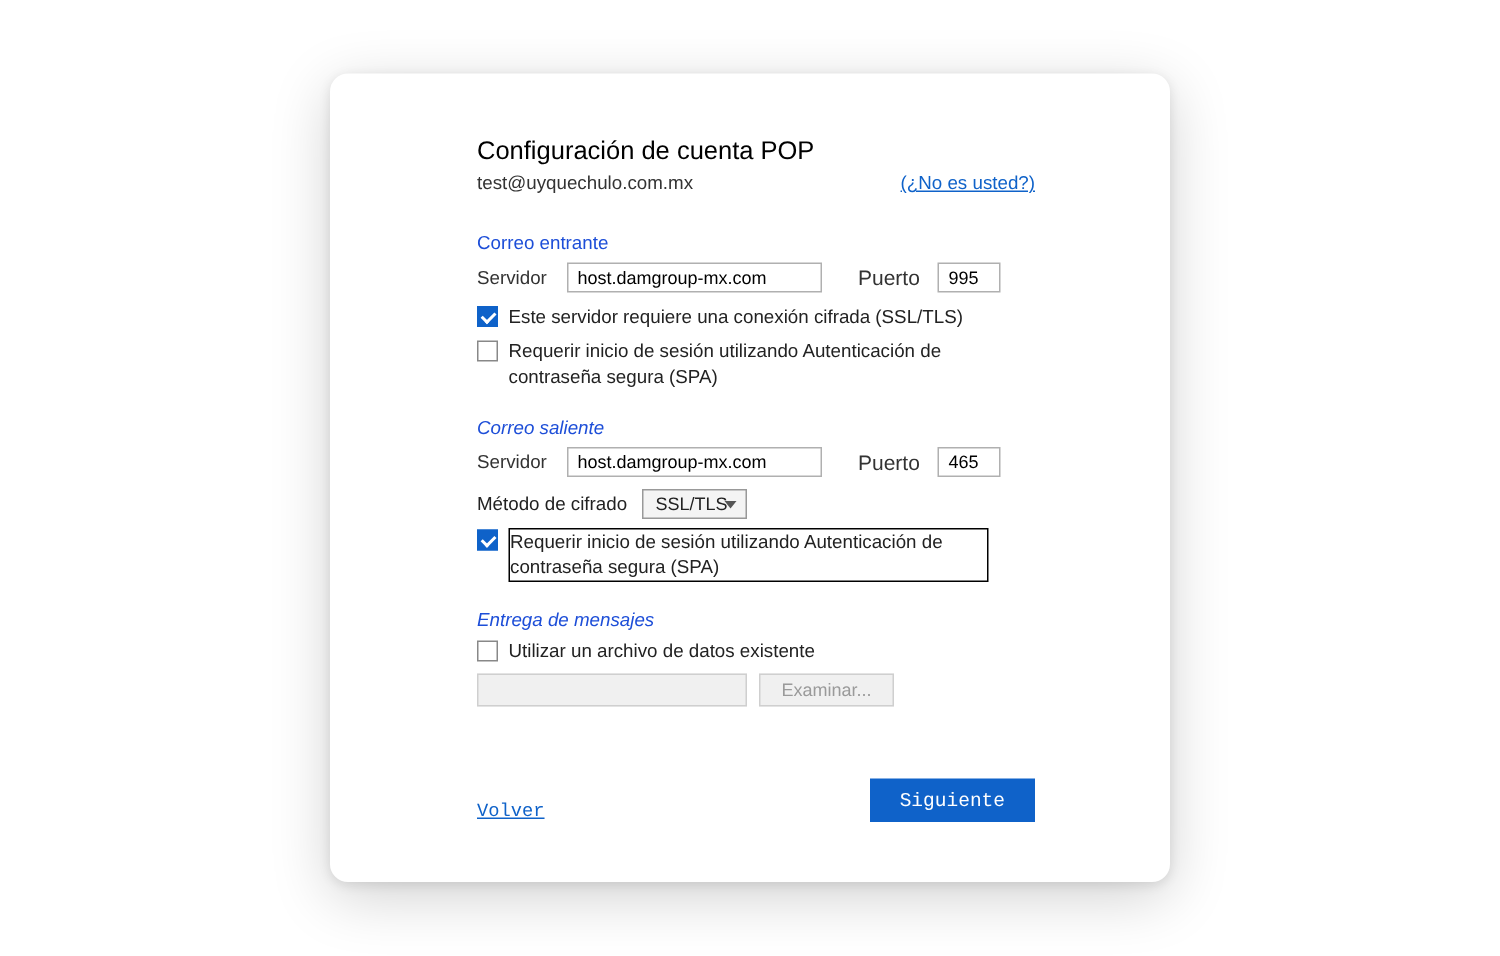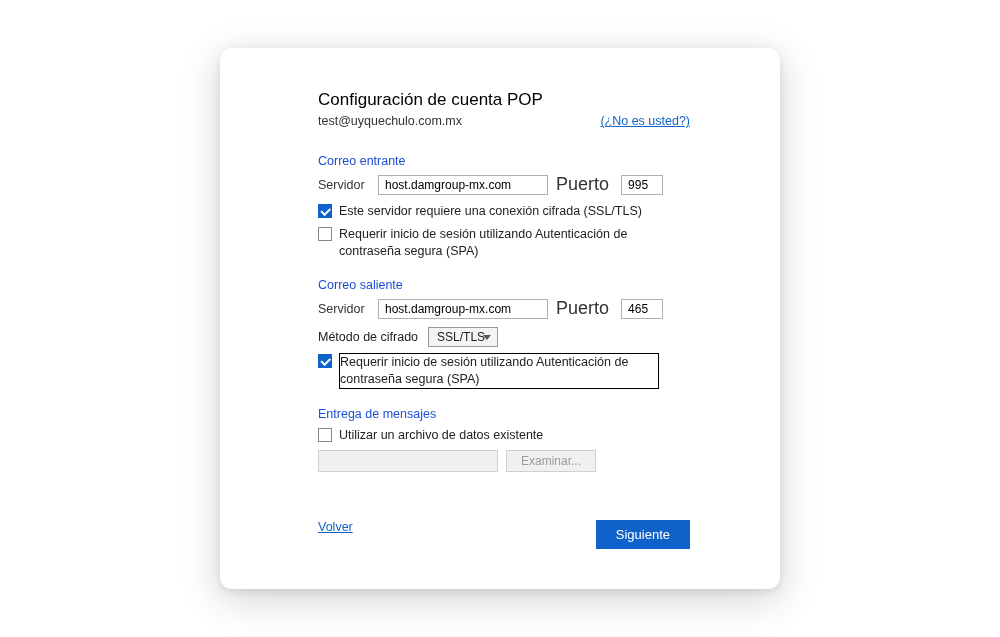--- a/index.html
+++ b/index.html
@@ -55,22 +55,23 @@
       gap: 8px;
       margin-bottom: 8px;
     }
     .field-label {
       font-size: 12.5px;
       color: #333;
       width: 52px;
       flex-shrink: 0;
     }
     .field-label-short {
-      font-size: 18px;
+      font-size: 14px;
       color: #333;
+      margin-left: 16px;
       margin-right: 4px;
     }
     input[type="text"] {
       border: 1px solid #b0b0b0;
       padding: 2px 6px;
       font-family: inherit;
       font-size: 12px;
       height: 20px;
       outline: none;
     }
@@ -108,21 +109,21 @@
       transform: rotate(45deg) translateY(-1px);
     }
     .checkbox-label {
       line-height: 1.35;
       max-width: 320px;
     }
     .boxed {
       border: 1px solid #000;
       padding-right: 4px;
     }
-    .gap-section { margin-top: 18px; }
+    .gap-section { margin-top: 18px; font-style: italic; }
     .method-row {
       display: flex;
       align-items: center;
       gap: 10px;
       margin-bottom: 6px;
     }
     .method-label {
       font-size: 12.5px;
     }
     .select-box {
@@ -158,22 +159,23 @@
       color: #9a9a9a;
       height: 22px;
       padding: 0 14px;
       font-size: 12px;
       cursor: default;
       font-family: inherit;
     }
     .footer {
       display: flex;
       justify-content: space-between;
-      align-items: flex-start;
+      align-items: flex-end;
       margin-top: 48px;
+      font-family: Liberation Mono, monospace;
     }
     .back-link {
       color: #0f62c9;
       text-decoration: underline;
       cursor: pointer;
       font-size: 12.5px;
     }
     .next-btn {
       background: #0f62c9;
       color: #fff;

